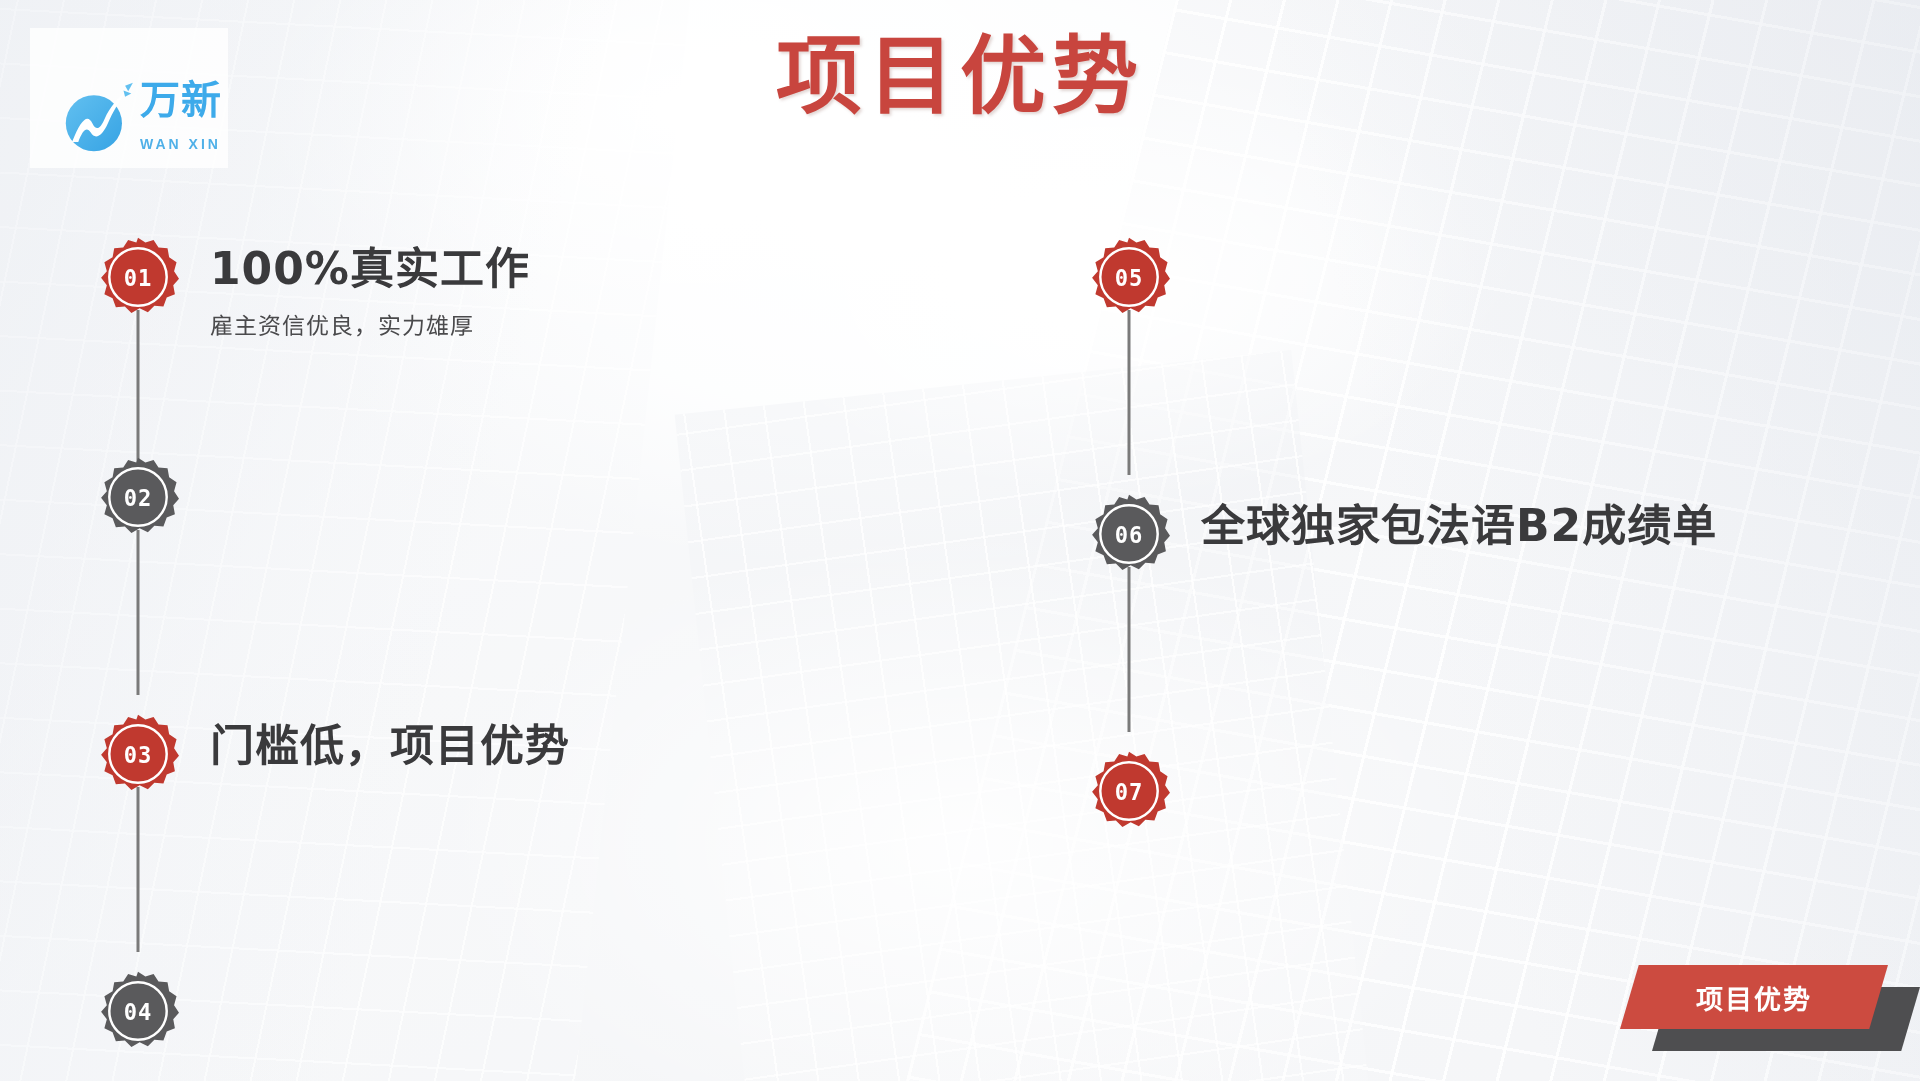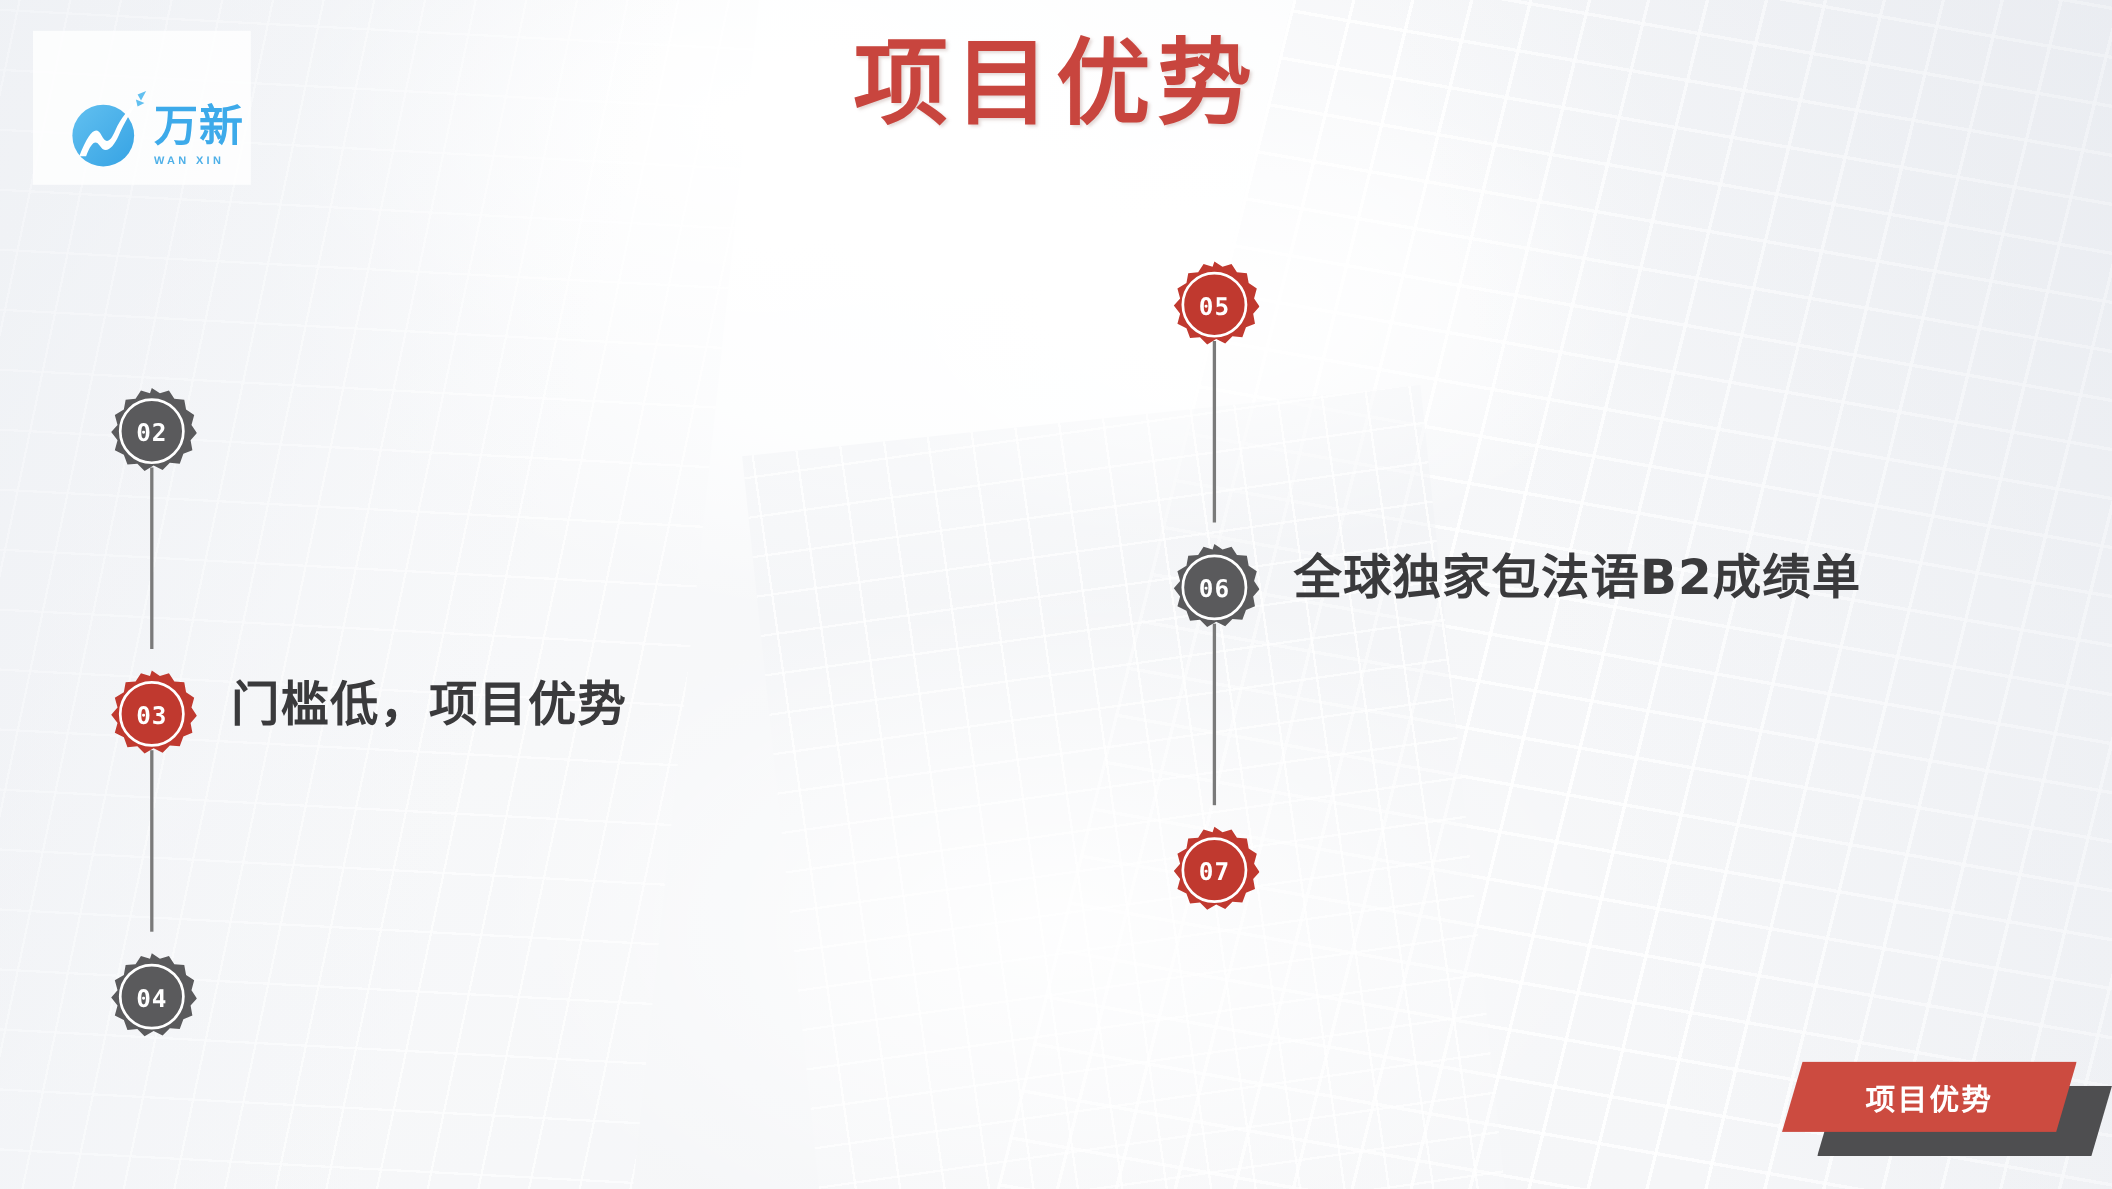--- a/index.html
+++ b/index.html
@@ -110,22 +110,22 @@
   .logo-text-block {
     display: flex; flex-direction: column;
     padding-bottom: 4px;
   }
   .logo-cn {
     font-size: 40px; font-weight: 700; color: #3daaea;
     line-height: 1; letter-spacing: 1px;
     font-family: "DejaVu Sans", "Liberation Sans", sans-serif;
   }
   .logo-en {
-    font-size: 10px; font-weight: 700; color: #4fb0e8;
-    letter-spacing: 3px; margin-top: 6px;
+    font-size: 14px; font-weight: 700; color: #4fb0e8;
+    letter-spacing: 3px; margin-top: 16px;
   }
 
   
   .slide-title {
     position: absolute;
     left: 0; right: 0; top: 30px;
     text-align: center;
     font-size: 86px;
     font-weight: 700;
     color: #c8453e;
@@ -134,21 +134,21 @@
     text-shadow: 2px 2px 3px rgba(150,110,105,0.28);
     font-family: "DejaVu Sans", "Liberation Sans", sans-serif;
   }
 
   
   .col {
     position: absolute;
     top: 236px;
   }
   .col-left  { left: 92px; width: 740px; }
-  .col-right { left: 1058px; width: 790px; }
+  .col-right { left: 1083px; width: 790px; }
 
   .adv-item {
     position: relative;
     display: flex;
     align-items: flex-start;
   }
   .badge-cell {
     position: relative;
     width: 92px;
     flex: 0 0 92px;
@@ -261,20 +261,34 @@
     <div class="logo-text-block">
       <div class="logo-cn">万新</div>
       <div class="logo-en">WAN XIN</div>
     </div>
   </div>
 
   <div class="slide-title">项目优势</div>
 
   <div class="col col-left">
 
+    <div class="adv-item">
+      <div class="badge-cell">
+        <div class="connector" style="height:175px"></div>
+        <svg class="badge" viewBox="0 0 100 100">
+          <path d="M50 2 L59 8 L69 5 L75 14 L86 15 L88 26 L97 32 L94 43 L100 52 L93 60 L95 71 L85 75 L81 86 L70 85 L62 93 L52 88 L42 94 L34 86 L23 87 L19 76 L9 71 L12 60 L5 51 L12 43 L9 32 L19 26 L21 15 L32 14 L38 5 L48 8 Z" fill="#c0392f"></path>
+          <circle cx="50" cy="50" r="35" fill="none" stroke="#ffffff" stroke-width="3"></circle>
+          <text class="badge-num" x="50" y="61" text-anchor="middle">01</text>
+        </svg>
+      </div>
+      <div class="text-cell">
+        <div class="adv-title">100%真实工作</div>
+        <div class="adv-sub">雇主资信优良，实力雄厚</div>
+      </div>
+    </div>
 
     <div class="gap-115"></div>
 
     <div class="adv-item">
       <div class="badge-cell">
         <div class="connector" style="height:165px"></div>
         <svg class="badge" viewBox="0 0 100 100">
           <path d="M50 2 L59 8 L69 5 L75 14 L86 15 L88 26 L97 32 L94 43 L100 52 L93 60 L95 71 L85 75 L81 86 L70 85 L62 93 L52 88 L42 94 L34 86 L23 87 L19 76 L9 71 L12 60 L5 51 L12 43 L9 32 L19 26 L21 15 L32 14 L38 5 L48 8 Z" fill="#5a5a5c"></path>
           <circle cx="50" cy="50" r="35" fill="none" stroke="#ffffff" stroke-width="3"></circle>
           <text class="badge-num" x="50" y="61" text-anchor="middle">02</text>

